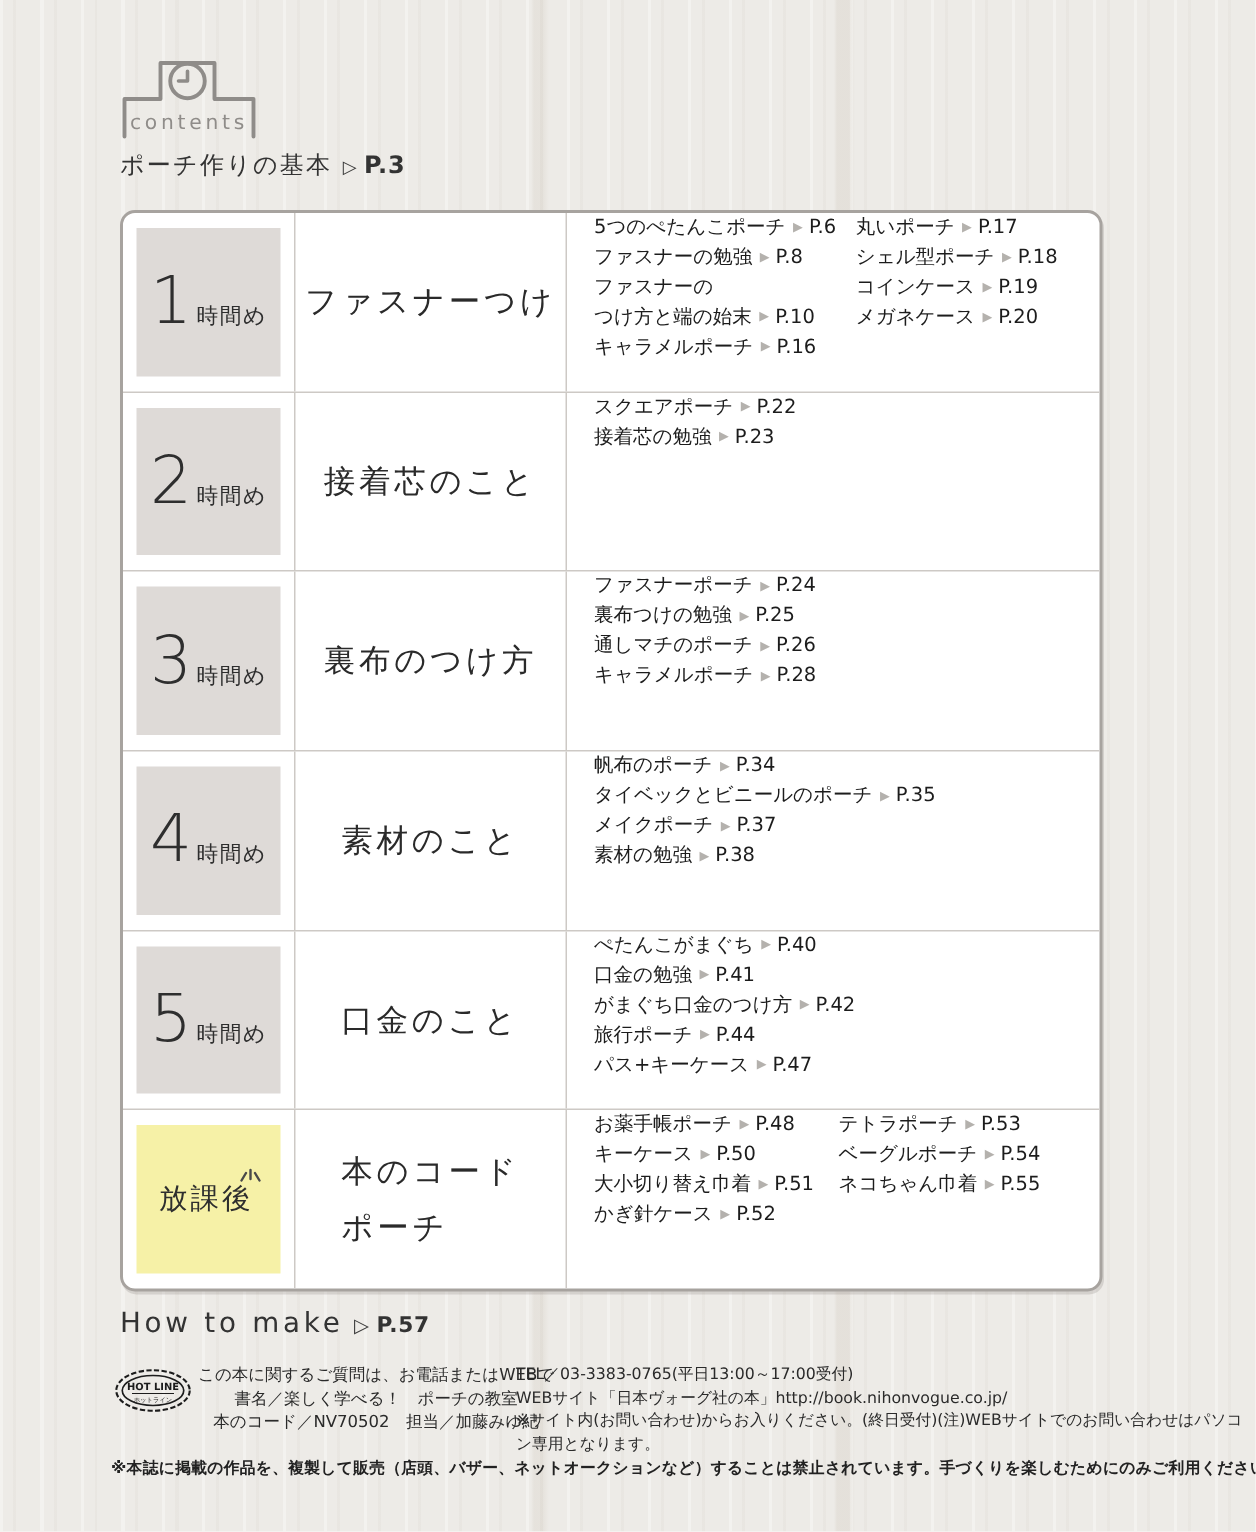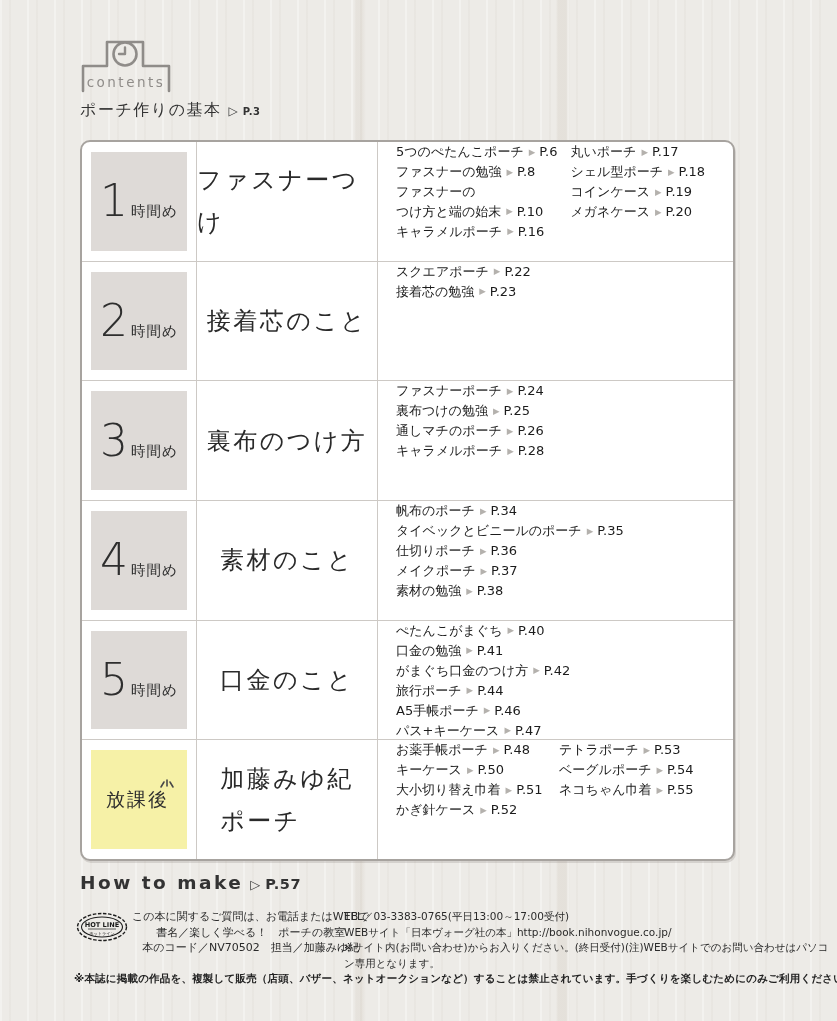--- a/index.html
+++ b/index.html
@@ -22,24 +22,24 @@
   .badge svg{position:absolute;left:0;top:0;}
   .badge-label{
     position:absolute;left:4px;right:4px;bottom:5px;text-align:center;
     font-size:13.5px;letter-spacing:2.5px;color:var(--muted,#8f8c89);
   }
 
   
   .heading{position:absolute;color:#333;white-space:nowrap;}
   .heading .h-label{font-weight:normal;letter-spacing:1.5px;}
   .heading .h-arrow{font-size:12px;margin:0 5px 0 7px;color:#3a3a3a;}
-  .heading .h-page{font-weight:bold;font-size:10px;letter-spacing:0.5px;}
+  .heading .h-page{font-weight:bold;font-size:16px;letter-spacing:0.5px;}
   #intro-heading{left:80px;top:100px;font-size:16px;}
   #outro-heading{left:80px;top:872px;font-size:18.5px;}
-  #outro-heading .h-label{font-weight:700;letter-spacing:2.5px;}
+  #outro-heading .h-label{font-weight:400;letter-spacing:2.5px;}
   #outro-heading .h-arrow{font-size:13px;}
   #outro-heading .h-page{font-size:14.5px;}
 
   
   .toc{
     position:absolute;left:80px;top:140px;width:651px;height:717px;
     background:var(--panel,#fff);
     border:2px solid var(--border-outer,#a7a39f);
     border-radius:10px;
     display:flex;flex-direction:column;overflow:hidden;
@@ -57,21 +57,21 @@
   .num-wrap{display:flex;align-items:baseline;}
   .num{font-size:44px;font-weight:300;color:#2e2e2e;line-height:1;}
   .num-suffix{font-size:14.5px;color:#2e2e2e;margin-left:3px;letter-spacing:1px;}
   .marks{position:absolute;top:25px;right:12px;display:none;}
   .row.highlight .num-box{background:var(--accent,#f6f1a7);}
   .row.highlight .num{font-size:19px;font-weight:500;letter-spacing:2px;}
   .row.highlight .marks{display:block;}
   .title-cell{width:180px;border-right:1px solid var(--border-inner,#cdc9c5);
     display:flex;align-items:center;justify-content:center;flex:none;}
   .chapter-title{
-    font-size:24px;color:#2a2a2a;letter-spacing:2.5px;
+    font-size:21px;color:#2a2a2a;letter-spacing:2.5px;
     white-space:pre-line;line-height:1.75;
   }
   .items-cell{flex:1;display:flex;align-items:flex-start;padding-left:18px;gap:13px;min-width:0;}
   .items-col{display:flex;flex-direction:column;}
   .items-col:first-child{min-width:150px;}
   .item{font-size:13px;line-height:19.5px;color:#1c1c1c;white-space:nowrap;}
   .item-arrow{font-size:8.5px;color:var(--arrow,#b4b1ad);margin:0 4px 0 5px;vertical-align:1.5px;}
 
   
   .hotline-logo{position:absolute;left:76px;top:912px;}
@@ -184,21 +184,20 @@
 
       </div>
     </div>
     <div class="cell title-cell">
       <div class="chapter-title">素材のこと</div>
     </div>
     <div class="cell items-cell">
           <div class="items-col">
             <div class="item"><span class="item-label">帆布のポーチ</span><span class="item-arrow">▶</span><span class="item-page">P.34</span></div>
             <div class="item"><span class="item-label">タイベックとビニールのポーチ</span><span class="item-arrow">▶</span><span class="item-page">P.35</span></div>
-            <div class="item"><span class="item-label">仕切りポーチ</span><span class="item-arrow">▶</span><span class="item-page">P.36</span></div>
             <div class="item"><span class="item-label">メイクポーチ</span><span class="item-arrow">▶</span><span class="item-page">P.37</span></div>
             <div class="item"><span class="item-label">素材の勉強</span><span class="item-arrow">▶</span><span class="item-page">P.38</span></div>
           </div>
         </div>
   </div>
 
   <div class="row">
     <div class="cell num-cell">
       <div class="num-box">
         <span class="num-wrap">
@@ -210,40 +209,39 @@
     </div>
     <div class="cell title-cell">
       <div class="chapter-title">口金のこと</div>
     </div>
     <div class="cell items-cell">
           <div class="items-col">
             <div class="item"><span class="item-label">ぺたんこがまぐち</span><span class="item-arrow">▶</span><span class="item-page">P.40</span></div>
             <div class="item"><span class="item-label">口金の勉強</span><span class="item-arrow">▶</span><span class="item-page">P.41</span></div>
             <div class="item"><span class="item-label">がまぐち口金のつけ方</span><span class="item-arrow">▶</span><span class="item-page">P.42</span></div>
             <div class="item"><span class="item-label">旅行ポーチ</span><span class="item-arrow">▶</span><span class="item-page">P.44</span></div>
-            <div class="item"><span class="item-label">A5手帳ポーチ</span><span class="item-arrow">▶</span><span class="item-page">P.46</span></div>
             <div class="item"><span class="item-label">パス+キーケース</span><span class="item-arrow">▶</span><span class="item-page">P.47</span></div>
           </div>
         </div>
   </div>
 
   <div class="row highlight">
     <div class="cell num-cell">
       <div class="num-box">
         <span class="num-wrap">
           <span class="num">放課後</span>
           <span class="num-suffix"></span>
         </span>
         <svg class="marks" width="16" height="14" viewBox="0 0 16 14">
           <path d="M2,12 L5,7 M8,11 L8,5 M14,12 L11,7" fill="none" stroke="#4a4a4a" stroke-width="1.6" stroke-linecap="round"></path>
         </svg>
       </div>
     </div>
     <div class="cell title-cell">
-      <div class="chapter-title">加藤みゆ紀
+      <div class="chapter-title">本のコード
 ポーチ</div>
     </div>
     <div class="cell items-cell">
           <div class="items-col">
             <div class="item"><span class="item-label">お薬手帳ポーチ</span><span class="item-arrow">▶</span><span class="item-page">P.48</span></div>
             <div class="item"><span class="item-label">キーケース</span><span class="item-arrow">▶</span><span class="item-page">P.50</span></div>
             <div class="item"><span class="item-label">大小切り替え巾着</span><span class="item-arrow">▶</span><span class="item-page">P.51</span></div>
             <div class="item"><span class="item-label">かぎ針ケース</span><span class="item-arrow">▶</span><span class="item-page">P.52</span></div>
           </div>
           <div class="items-col">

